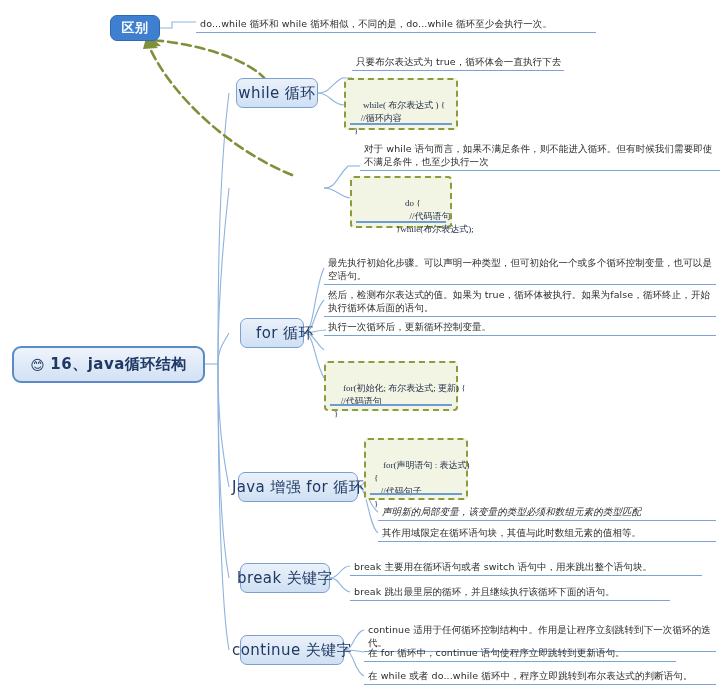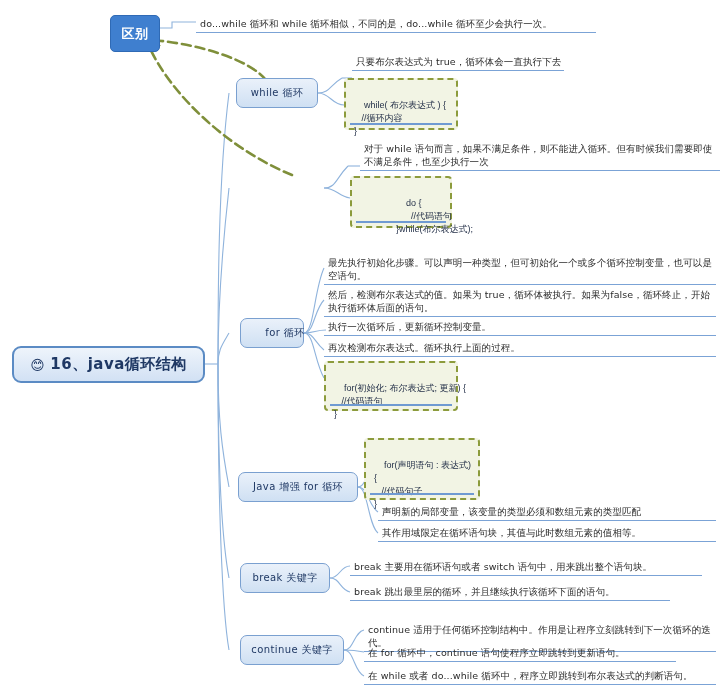--- a/index.html
+++ b/index.html
@@ -16,21 +16,21 @@
 
   
   .node{
     position:absolute;
     box-sizing:border-box;
     display:flex;align-items:center;justify-content:center;
     border:1px solid #7aa0d0;
     border-radius:7px;
     background:linear-gradient(180deg,#eaf1fa 0%, #cfe0f3 100%);
     color:#1f3864;
-    font-size:10px;
+    font-size:15px;
     letter-spacing:.4px;
     white-space:nowrap;
     padding:0 10px;
   }
   .node.root{
     border:2px solid #5b8bc4;
     border-radius:9px;
     background:linear-gradient(180deg,#eef4fb 0%, #d2e1f4 100%);
     font-size:15px;
     font-weight:bold;
@@ -65,21 +65,21 @@
     position:absolute;
     box-sizing:border-box;
     border:2px dashed #8c9b3c;
     border-radius:4px;
     background:#f2f4e4;
     font-size:9px;
     line-height:13px;
     color:#26324a;
     padding:6px 8px;
     white-space:pre;
-    font-family:Liberation Sans, sans-serif;
+    font-family:Liberation Serif, serif;
   }
   .code .bar{
     position:absolute;
     left:4px;right:4px;bottom:3px;
     height:1.6px;background:#6f9ad2;
   }
 </style>
 </head>
 <body>
 
@@ -132,21 +132,21 @@
       <polygon points="150,36 161,46 146,47"></polygon>
       <polygon points="146,38 158,48 143,49"></polygon>
     </g>
   </svg>
 
   <div class="node root" style="left:12px;top:346px;width:193px;height:37px;">
     <span class="root-emoji">😊</span>
     <span>16、java循环结构</span>
   </div>
 
-  <div class="node accent" style="left:110px;top:15px;width:50px;height:37px;">
+  <div class="node accent" style="left:110px;top:15px;width:50px;height:26px;border-radius:7px;">
     <span>区别</span>
   </div>
   <div class="leaf" style="left:196px;top:16px;width:400px;">do...while 循环和 while 循环相似，不同的是，do...while 循环至少会执行一次。</div>
 
   <div class="node" style="left:236px;top:78px;width:82px;height:30px;">
     <span>while 循环</span>
   </div>
   <div class="leaf" style="left:352px;top:54px;width:212px;">只要布尔表达式为 true，循环体会一直执行下去</div>
   <div class="code" style="left:344px;top:78px;width:114px;height:52px;">
     <span>while( 布尔表达式 ) {
@@ -162,39 +162,38 @@
 }while(布尔表达式);</span>
     <span class="bar"></span>
   </div>
 
   <div class="node" style="left:240px;top:318px;width:64px;height:30px;padding-left:36px;">
     <span>for 循环</span>
   </div>
   <div class="leaf" style="left:324px;top:255px;width:392px;">最先执行初始化步骤。可以声明一种类型，但可初始化一个或多个循环控制变量，也可以是空语句。</div>
   <div class="leaf" style="left:324px;top:287px;width:392px;">然后，检测布尔表达式的值。如果为 true，循环体被执行。如果为false，循环终止，开始执行循环体后面的语句。</div>
   <div class="leaf" style="left:324px;top:319px;width:392px;">执行一次循环后，更新循环控制变量。</div>
-  <div class="leaf" style="left:324px;top:340px;width:392px;">再次检测布尔表达式。循环执行上面的过程。</div>
   <div class="code" style="left:324px;top:361px;width:134px;height:50px;">
     <span>for(初始化; 布尔表达式; 更新) {
    //代码语句
 }</span>
     <span class="bar"></span>
   </div>
 
   <div class="node" style="left:238px;top:472px;width:120px;height:30px;text-align:right;">
     <span>Java 增强 for 循环</span>
   </div>
-  <div class="code" style="left:364px;top:438px;width:116px;height:62px;">
+  <div class="code" style="left:364px;top:438px;width:104px;height:62px;">
     <span>for(声明语句 : 表达式)
 {
    //代码句子
 }</span>
     <span class="bar"></span>
   </div>
-  <div class="leaf" style="left:378px;top:504px;width:338px;">声明新的局部变量，该变量的类型必须和数组元素的类型匹配</div>
+  <div class="leaf" style="left:378px;top:504px;width:338px;font-style:italic;">声明新的局部变量，该变量的类型必须和数组元素的类型匹配</div>
   <div class="leaf" style="left:378px;top:525px;width:338px;">其作用域限定在循环语句块，其值与此时数组元素的值相等。</div>
 
   <div class="node" style="left:240px;top:563px;width:90px;height:30px;">
     <span>break 关键字</span>
   </div>
   <div class="leaf" style="left:350px;top:559px;width:352px;">break 主要用在循环语句或者 switch 语句中，用来跳出整个语句块。</div>
   <div class="leaf" style="left:350px;top:584px;width:320px;">break 跳出最里层的循环，并且继续执行该循环下面的语句。</div>
 
   <div class="node" style="left:240px;top:635px;width:104px;height:30px;">
     <span>continue 关键字</span>

